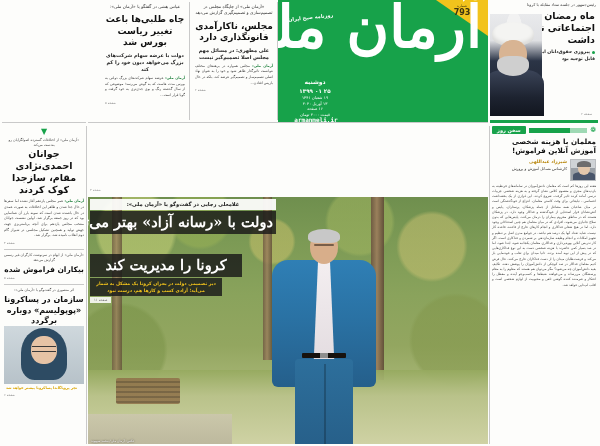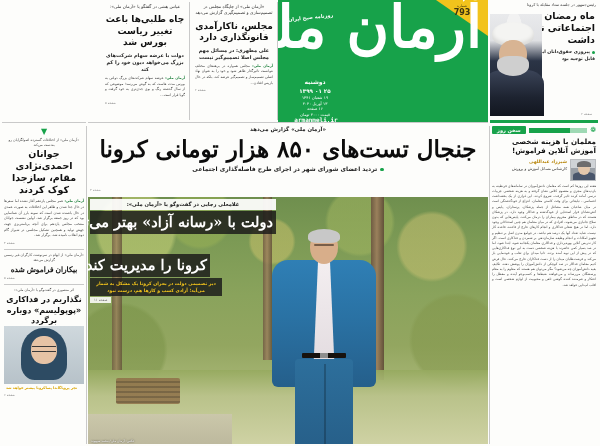--- a/index.html
+++ b/index.html
@@ -177,21 +177,21 @@
   
   #leftbar {
     position: absolute; top: 128px; left: 2px; width: 84px; bottom: 2px;
     overflow: hidden; padding: 0 2px;
   }
   #leftbar .arrow {
     text-align: center; color: #17a24a; font-size: 8px; line-height: 1; margin-bottom: 2px;
   }
   #leftbar .item { margin-bottom: 4px; }
   #leftbar .hl-lg { font-size: 9.5px; }
-  #leftbar .hl-md { font-size: 7.5px; font-family: Liberation Serif, serif; }
+  #leftbar .hl-md { font-size: 7.5px; }
   #leftbar .hl-sm { font-size: 8px; }
   #leftbar .mini-kicker { font-size: 3.5px; color: #444; text-align: center; line-height: 1.4; }
   #leftbar .sep { height: 1px; background: #c9c9c9; margin: 3px 0; }
 
   #woman-card { position: relative; margin-top: 2px; }
   #woman-card .photo {
     width: 100%; height: 58px; position: relative; overflow: hidden;
     background: linear-gradient(180deg, #cfd8dd 0%, #b7c2c9 100%);
   }
   #woman-card .photo .scarf {
@@ -323,21 +323,21 @@
     background: rgba(255,255,255,.93);
     font-size: 5.2px; font-weight: bold; color: #1a1a1a;
     text-align: center; padding: 2px 3px; line-height: 1.4;
   }
   #interview .hl-band {
     background: rgba(25,25,25,.82); color: #ffffff;
     font-weight: bold; font-size: 14.5px; line-height: 1.3;
     text-align: center; padding: 2px 3px; margin-top: 1px; white-space: nowrap;
     font-family: "DejaVu Serif", "Liberation Serif", serif;
   }
-  #interview .hl-band.l2 { width: 120px; margin-right: auto; margin-left: 0; margin-top: 20px; }
+  #interview .hl-band.l2 { width: 152px; margin-right: auto; margin-left: 0; margin-top: 20px; }
   #interview .yellow-deck {
     background: rgba(25,25,25,.82); color: #f2c31c;
     font-size: 4.6px; font-weight: bold; line-height: 1.55;
     text-align: center; padding: 2px 4px; margin-top: 1px;
     width: 132px; margin-right: auto; margin-left: 0;
   }
   #interview .pgtag {
     background: rgba(255,255,255,.85); color: #666; font-size: 3.4px;
     display: inline-block; padding: 1px 4px; margin-top: 1px;
     float: left;
@@ -450,36 +450,31 @@
     <div class="item">
       <div class="mini-kicker ar">«آرمان ملی» از ابهام در سرنوشت کارگران غیر رسمی گزارش می‌دهد</div>
       <div class="hl ar hl-md" style="margin-top:2px;">بیکاران فراموش شده</div>
       <div class="pageref ar">صفحه ۵</div>
     </div>
 
     <div class="sep"></div>
 
     <div class="item" id="woman-card">
       <div class="mini-kicker ar">اثر منصوری در گفت‌وگو با «آرمان ملی»:</div>
-      <div class="hl ar hl-sm" style="margin-top:2px;">نگذاریم در فداکاری «پوپولیسم» دوباره برگردد</div>
+      <div class="hl ar hl-sm" style="margin-top:2px;">سازمان در پساکرونا «پوپولیسم» دوباره برگردد</div>
       <div class="photo">
         <span class="scarf"></span>
         <span class="face"></span>
         <span class="glasses"></span>
       </div>
       <div class="yellow-note ar">تجر پروپاگاندا پساکرونا بیشتر خواهد شد</div>
       <div class="pageref ar">صفحه ۶</div>
     </div>
   </div>
 
-  <div id="main-hl">
-    <div class="kicker ar">«آرمان ملی» گزارش می‌دهد</div>
-    <div class="bighead ar">جنجال تست‌های ۸۵۰ هزار تومانی کرونا</div>
-    <div class="subdeck ar"><span class="dot"></span><span>تردید اعضای شورای شهر در اجرای طرح فاصله‌گذاری اجتماعی</span></div>
-  </div>
   <div id="main-pgref" class="ar">صفحه ۳</div>
 
   <div id="photo-pkg">
     <div class="foliage-a"></div>
     <div class="trunk t1"></div>
     <div class="trunk t2"></div>
     <div class="trunk t3"></div>
     <div class="lawn"></div>
     <div class="path"></div>
     <div class="bench"></div>

